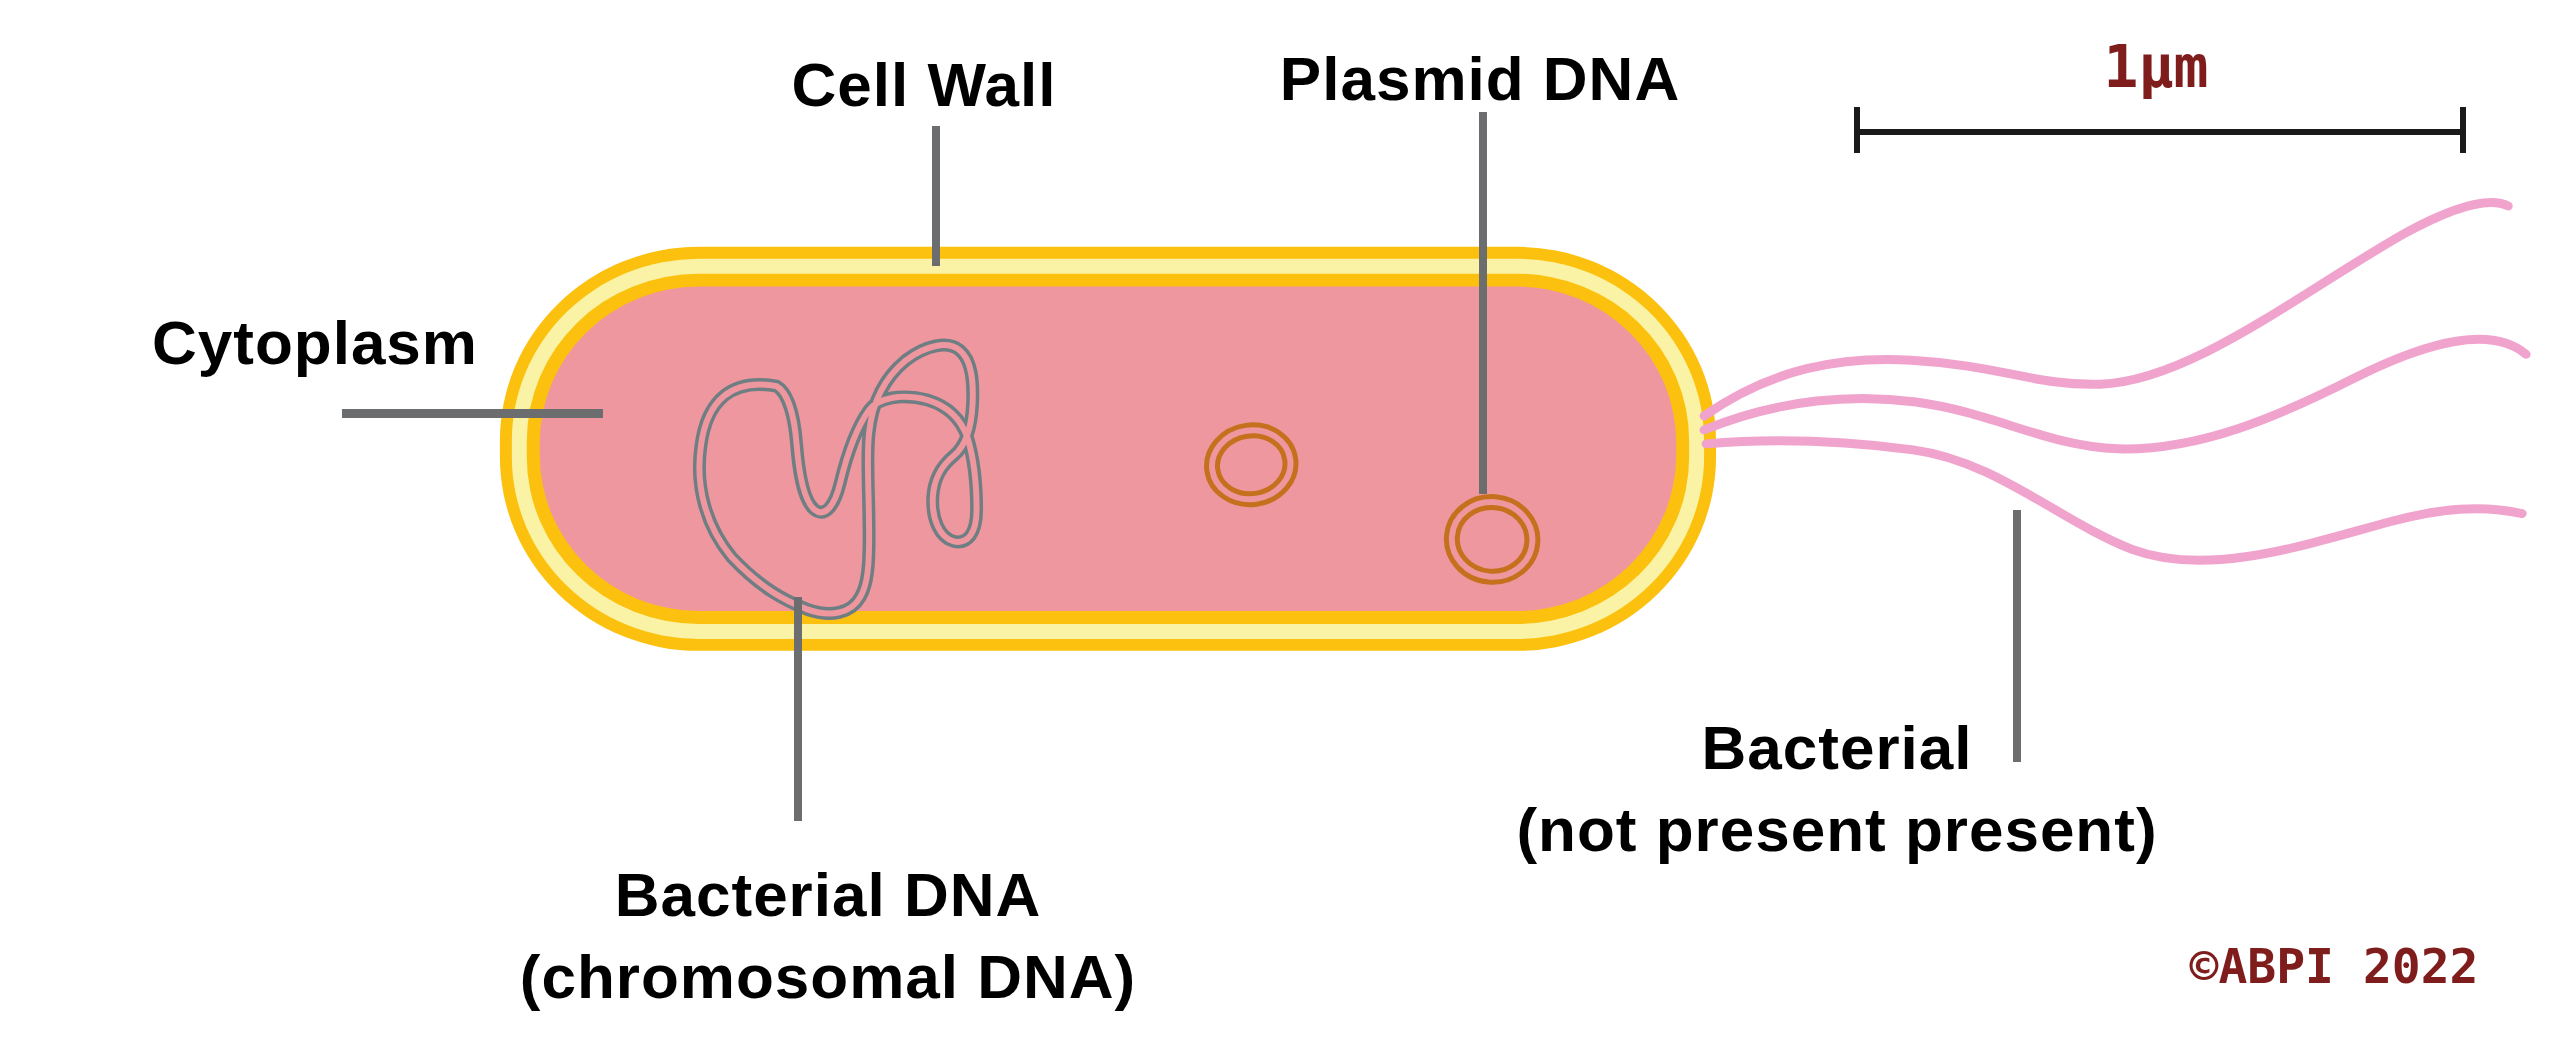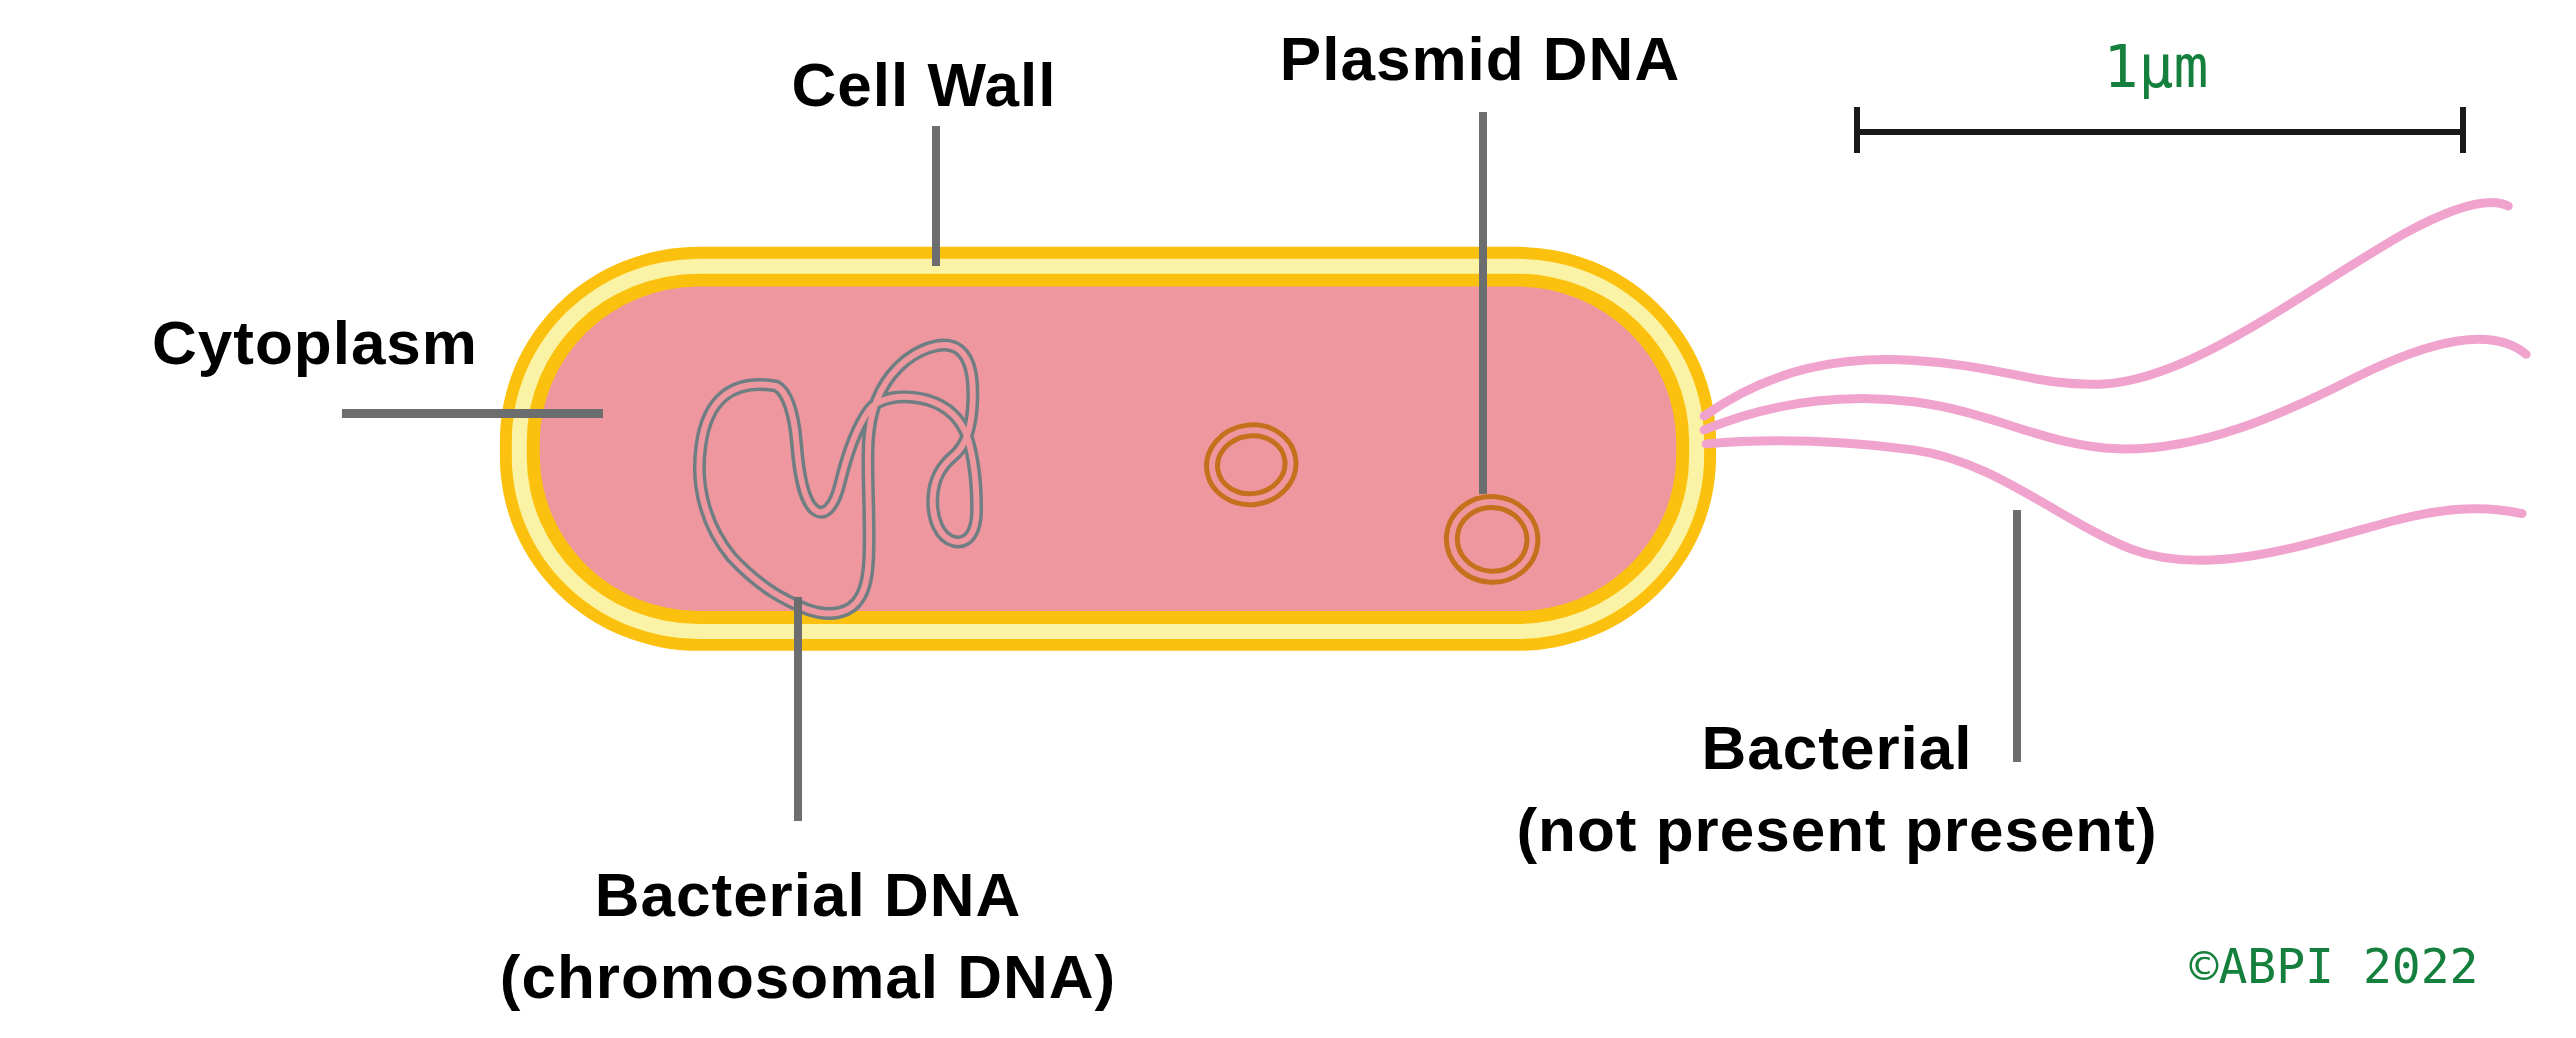--- a/index.html
+++ b/index.html
@@ -21,22 +21,22 @@
     line-height:1.32;
     color:#000000;
     text-align:center;
     white-space:nowrap;
     transform:translateX(-50%);
   }
   .label .line { display:block; }
   .mono {
     position:absolute;
     font-family:"DejaVu Sans Mono", monospace;
-    font-weight:normal;
-    color:#15803d;
+    font-weight:bold;
+    color:#7f1d1d;
     white-space:nowrap;
     transform:translateX(-50%);
   }
   .scale-text { font-size:58px; line-height:1; }
   .copyright-text { font-size:48px; line-height:1; }
   .leader { position:absolute; background:#6C6D6E; }
   .scalebar-part { position:absolute; background:#1a1a1a; }
 </style>
 </head>
 <body>
@@ -98,27 +98,27 @@
   <div class="leader" style="left:1993px; top:510px; width:8px; height:252px;"></div>
 
   <div>
     <div class="scalebar-part" style="left:1834px; top:129px; width:611px; height:6px;"></div>
     <div class="scalebar-part" style="left:1834px; top:107px; width:6px; height:46px;"></div>
     <div class="scalebar-part" style="left:2440px; top:107px; width:6px; height:46px;"></div>
   </div>
 
   <div class="label" style="left:904px; top:44px;">Cell Wall</div>
 
-  <div class="label" style="left:1460px; top:18px;">Plasmid DNA</div>
+  <div class="label" style="left:1460px; top:38px;">Plasmid DNA</div>
 
   <div class="mono scale-text" style="left:2136px; top:38px;">1μm</div>
 
   <div class="label" style="left:295px; top:302px;">Cytoplasm</div>
 
-  <div class="label" style="left:788px; top:854px;">
+  <div class="label" style="left:808px; top:854px;">
     <span class="line">Bacterial DNA</span>
     <span class="line">(chromosomal DNA)</span>
   </div>
 
   <div class="label" style="left:1817px; top:707px;">
     <span class="line">Bacterial</span>
     <span class="line">(not present present)</span>
   </div>
 
   <div class="mono copyright-text" style="left:2314px; top:942px;">©ABPI 2022</div>

